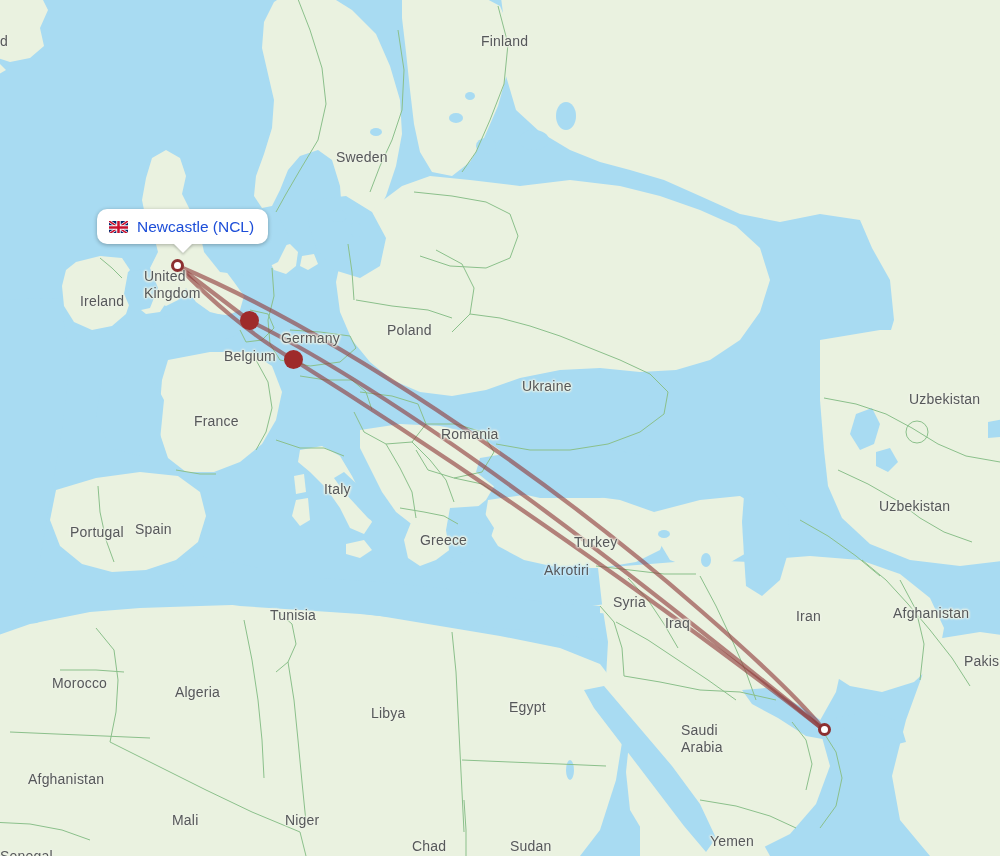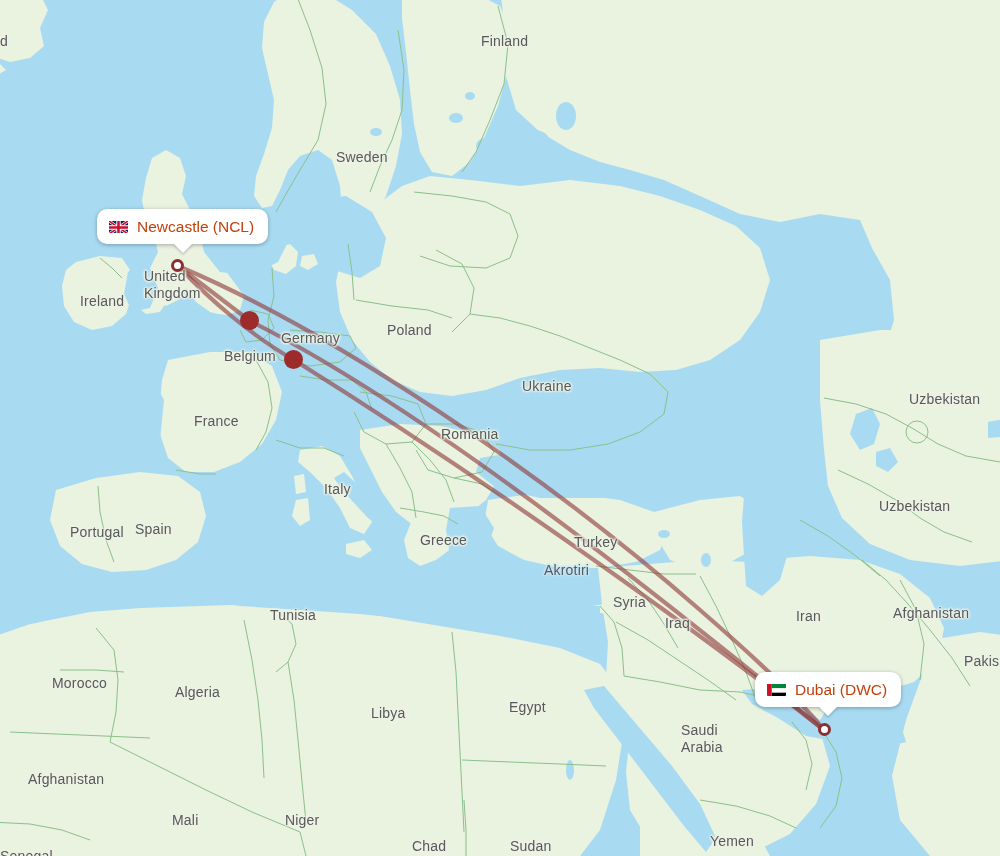--- a/index.html
+++ b/index.html
@@ -49,21 +49,21 @@
 
   .tip{
     position:absolute;
     background:#ffffff;
     border-radius:10px;
     box-shadow:0 1px 4px rgba(0,0,0,.30);
     padding:9px 14px 9px 12px;
     display:flex;align-items:center;gap:9px;
     white-space:nowrap;
   }
-  .tip .txt{font-size:15.5px;color:#c2410c;line-height:17px;}
+  .tip .txt{font-size:15.5px;color:#1d4ed8;line-height:17px;}
   .tip .tail{
     position:absolute;left:50%;bottom:-9px;margin-left:-10px;
     width:0;height:0;
     border-left:10px solid transparent;
     border-right:10px solid transparent;
     border-top:10px solid #ffffff;
     filter:drop-shadow(0 2px 1px rgba(0,0,0,.18));
   }
   .flag{width:19px;height:13px;border-radius:1px;position:relative;overflow:hidden;flex:0 0 auto;display:block;}
 </style>
@@ -282,26 +282,14 @@
         <path d="M0,0 L60,40 M60,0 L0,40" stroke="#ffffff" stroke-width="9"></path>
         <path d="M0,0 L60,40 M60,0 L0,40" stroke="#C8102E" stroke-width="5"></path>
         <path d="M30,0 V40 M0,20 H60" stroke="#ffffff" stroke-width="14"></path>
         <path d="M30,0 V40 M0,20 H60" stroke="#C8102E" stroke-width="8"></path>
       </svg>
     </span>
     <span class="txt">Newcastle (NCL)</span>
     <span class="tail"></span>
   </div>
 
-  <div class="tip" style="left:755px;top:672px;">
-    <span class="flag">
-      <svg viewBox="0 0 60 40" width="19" height="13" preserveAspectRatio="none">
-        <rect x="15" y="0" width="45" height="13.34" fill="#00843D"></rect>
-        <rect x="15" y="13.34" width="45" height="13.33" fill="#ffffff"></rect>
-        <rect x="15" y="26.67" width="45" height="13.33" fill="#000000"></rect>
-        <rect x="0" y="0" width="15" height="40" fill="#CE1126"></rect>
-      </svg>
-    </span>
-    <span class="txt">Dubai (DWC)</span>
-    <span class="tail"></span>
-  </div>
 
 </div>
 
 </body></html>

